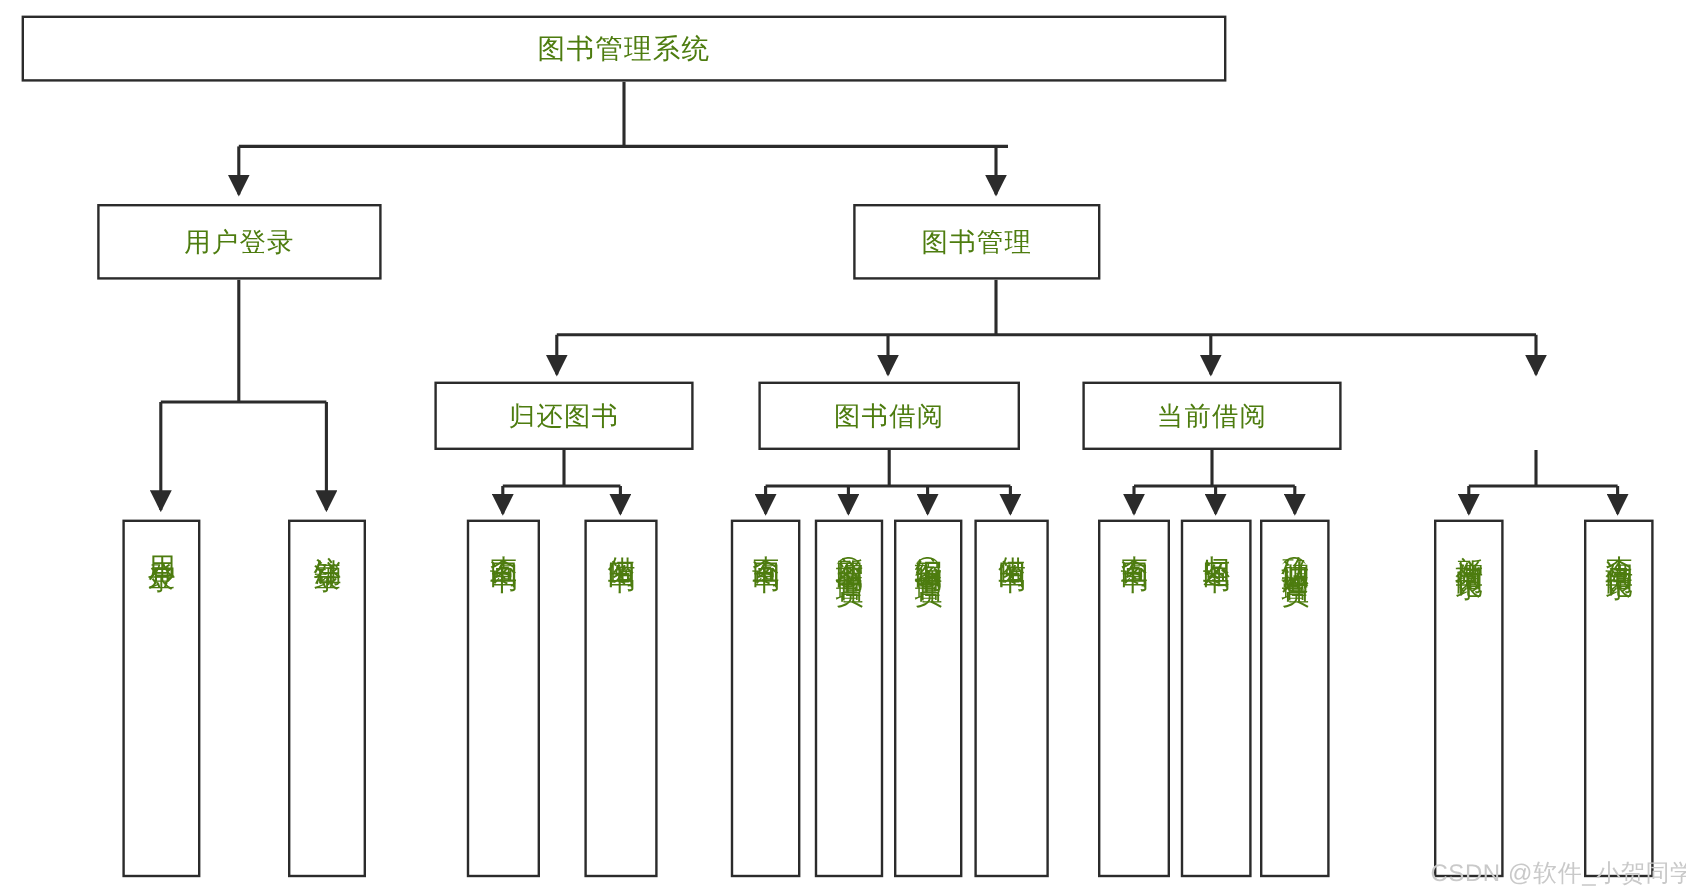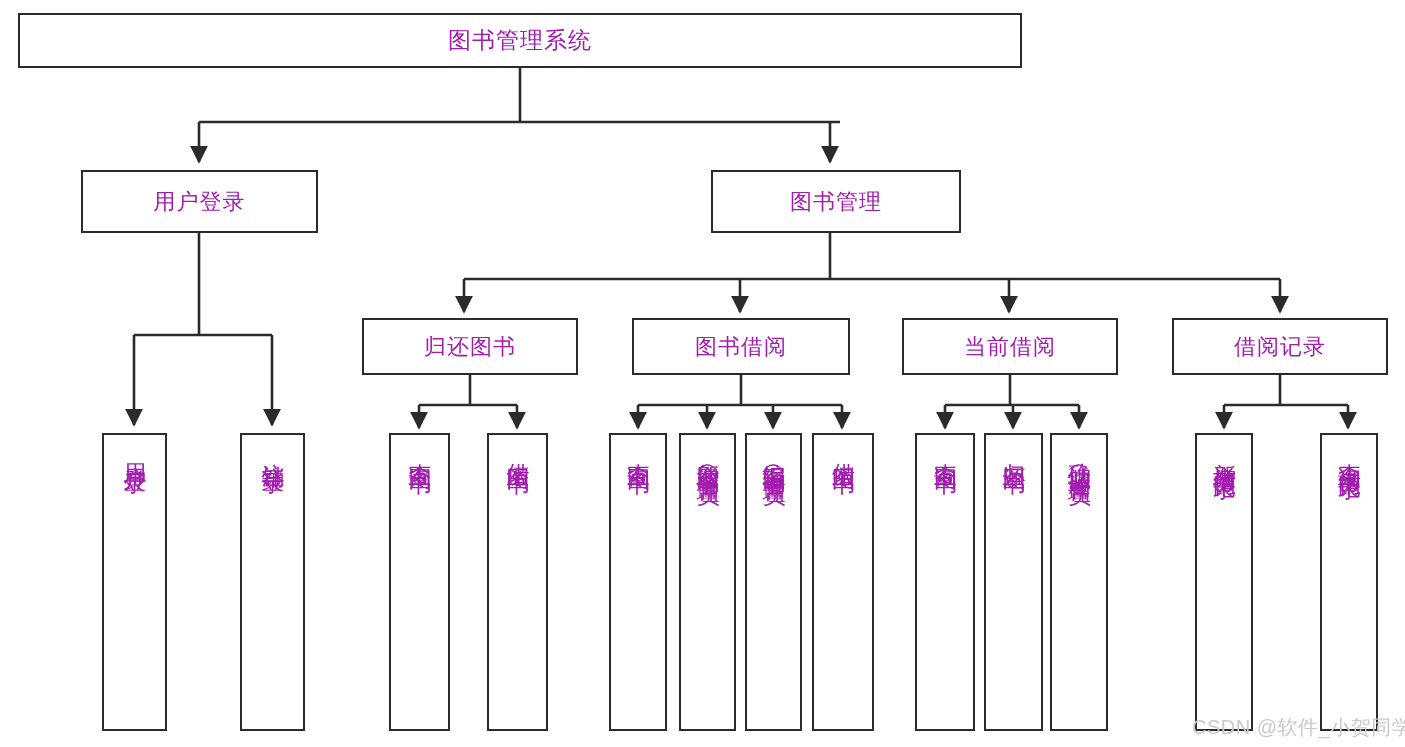--- a/index.html
+++ b/index.html
@@ -30,21 +30,21 @@
     position: absolute;
     box-sizing: border-box;
     background: #ffffff;
     border: 2px solid #2b2b2b;
     display: flex;
     align-items: center;
     justify-content: center;
     z-index: 2;
   }
   .node .label {
-    color: #a21caf;
+    color: #4d7c0f;
     letter-spacing: 1px;
     text-align: center;
     line-height: 1.18;
     white-space: nowrap;
   }
   .node.horizontal .label {
     font-size: 22px;
   }
   .node.root .label {
     font-size: 23px;
@@ -126,35 +126,32 @@
     </g>
   </svg>
 
   <div class="node root horizontal" style="left:18px; top:13px; width:1004px; height:55px;">
     <span class="label">图书管理系统</span>
   </div>
 
   <div class="node horizontal" style="left:81px; top:170px; width:237px; height:63px;">
     <span class="label">用户登录</span>
   </div>
-  <div class="node horizontal" style="left:711px; top:170px; width:250px; height:63px;">
+  <div class="node horizontal" style="left:711px; top:170px; width:206px; height:63px;">
     <span class="label">图书管理</span>
   </div>
 
   <div class="node horizontal" style="left:362px; top:318px; width:216px; height:57px;">
     <span class="label">归还图书</span>
   </div>
   <div class="node horizontal" style="left:902px; top:318px; width:216px; height:57px;">
     <span class="label">当前借阅</span>
   </div>
   <div class="node horizontal" style="left:632px; top:318px; width:218px; height:57px;">
     <span class="label">图书借阅</span>
-  </div>
-  <div class="node horizontal" style="left:1172px; top:318px; width:216px; height:57px;">
-    <span class="label">借阅记录</span>
   </div>
 
   <div class="node vertical" style="left:102px; top:433px; width:65px; height:298px;">
     <span class="label">用户登录</span>
   </div>
   <div class="node vertical" style="left:240px; top:433px; width:65px; height:298px;">
     <span class="label">注销登录</span>
   </div>
 
   <div class="node vertical" style="left:389px; top:433px; width:61px; height:298px;">

